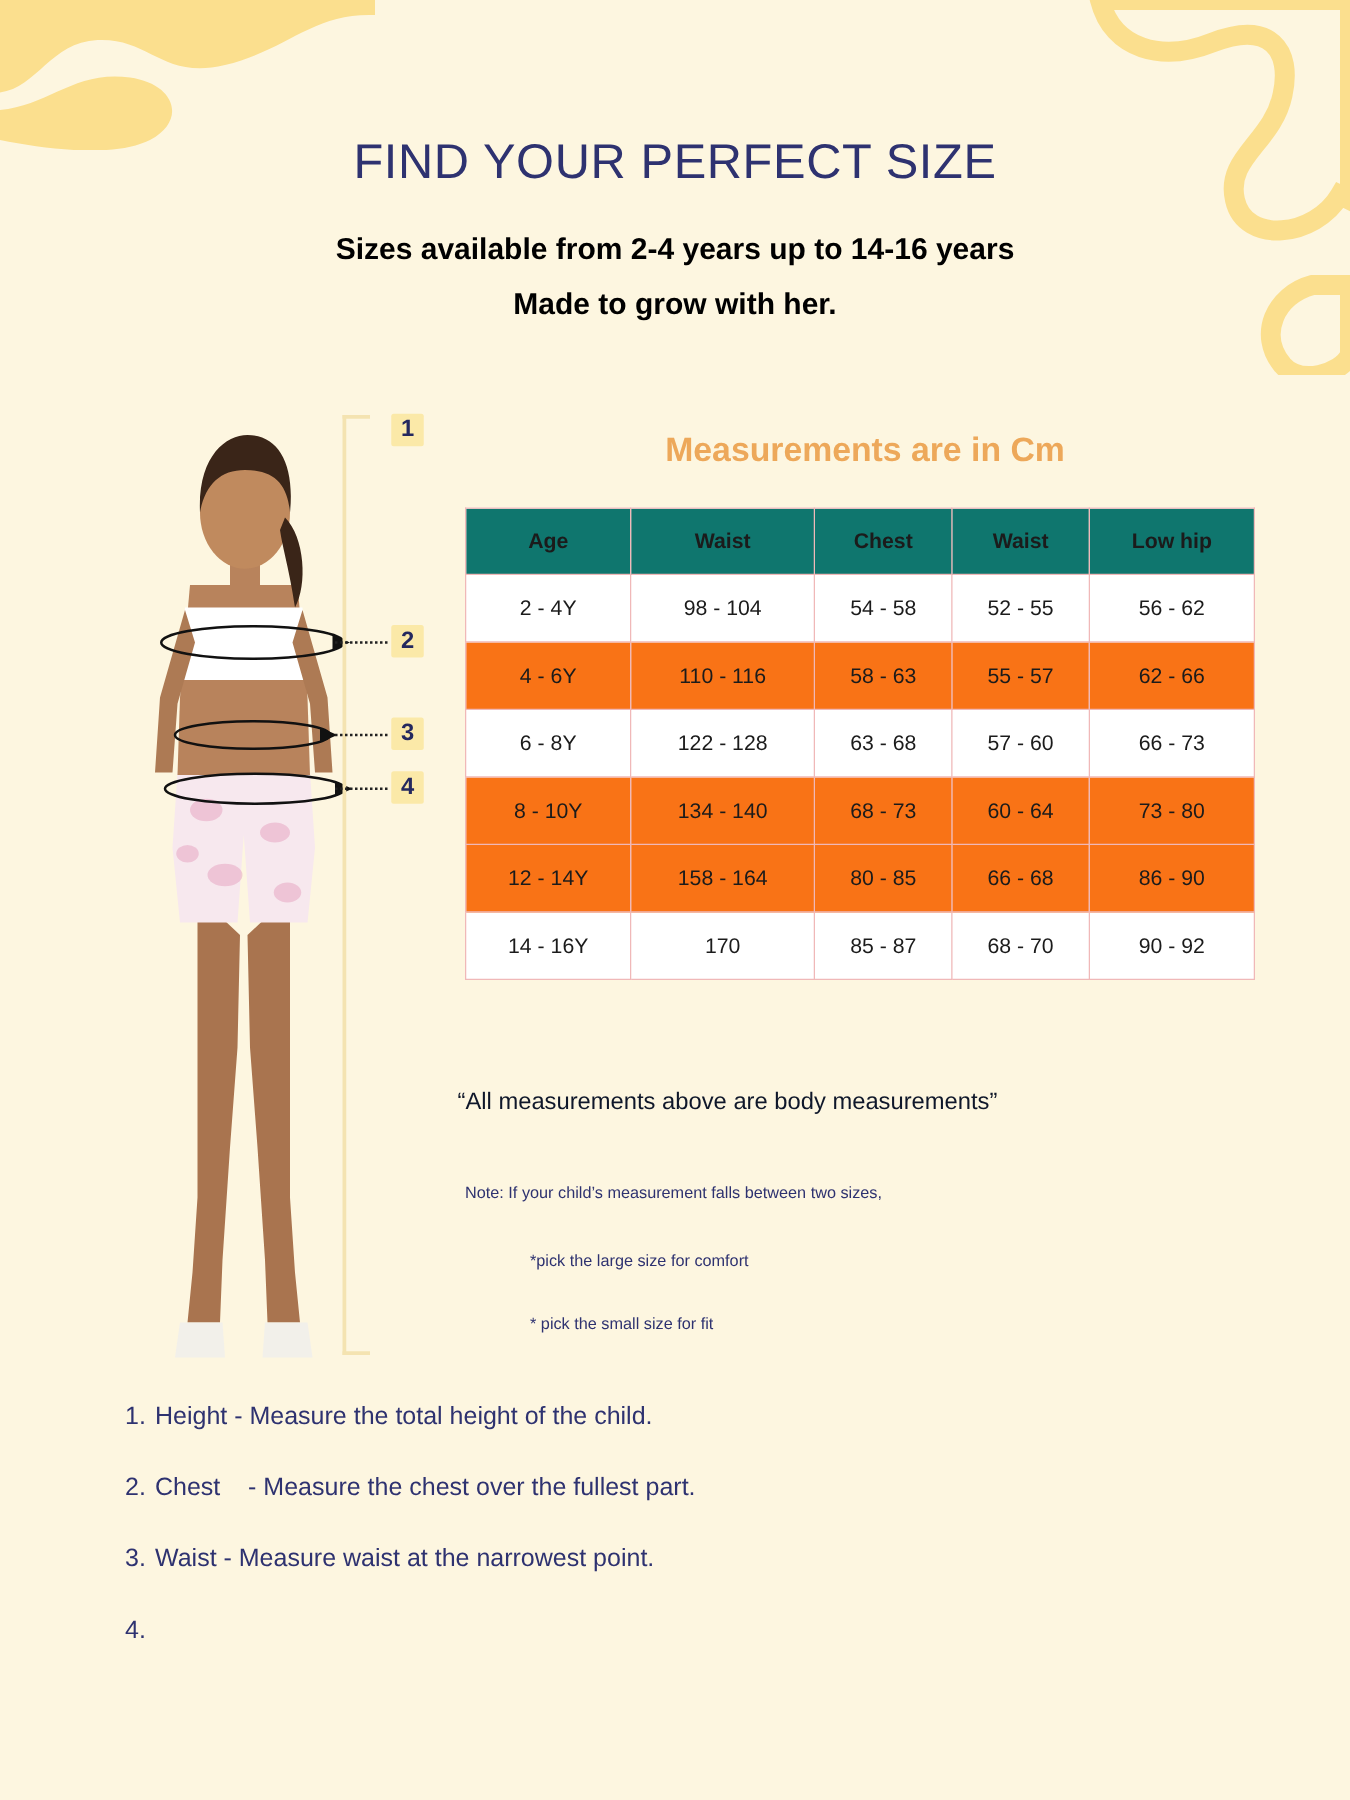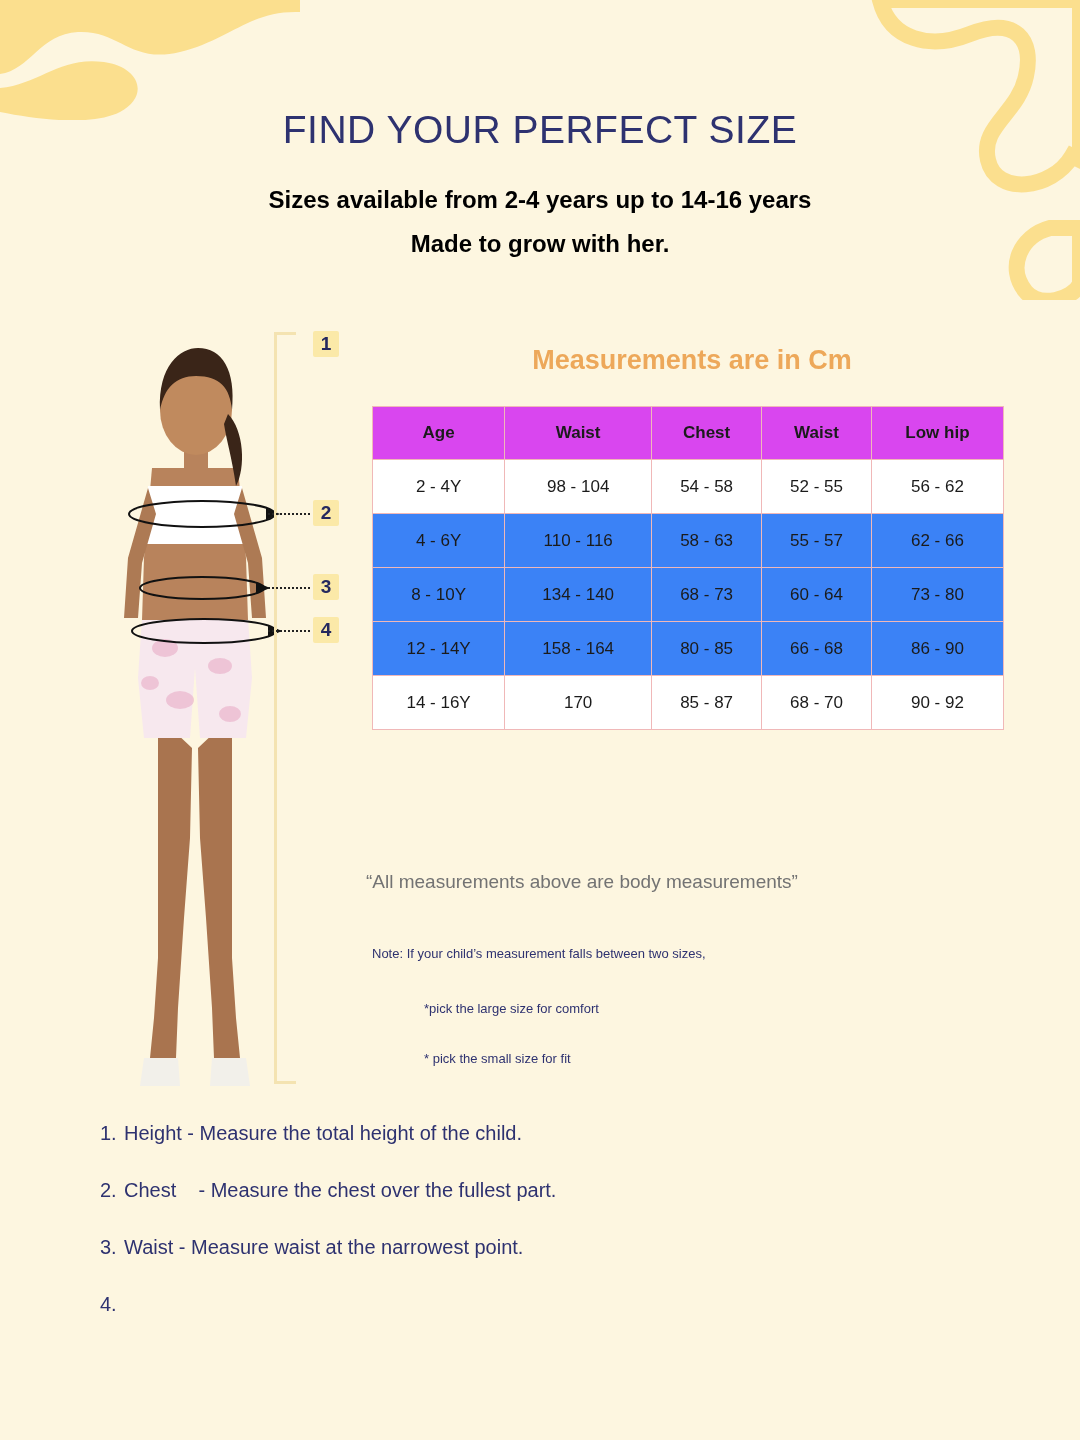--- a/index.html
+++ b/index.html
@@ -139,36 +139,36 @@
     background: #ffffff;
   }
   table.size-table th,
   table.size-table td {
     border: 1px solid #f0b8b8;
     text-align: center;
     height: 51px;
     font-weight: normal;
   }
   table.size-table thead th {
-    background: #d946ef;
+    background: #0f766e;
     font-weight: bold;
     font-size: 17px;
     height: 50px;
   }
   table.size-table tbody tr.alt td {
-    background: #3b82f6;
+    background: #f97316;
   }
 
   .note-quote {
     position: absolute;
     left: 366px;
     top: 871px;
     width: 640px;
     font-size: 19px;
-    color: #737373;
+    color: #0f172a;
   }
   .note-line {
     position: absolute;
     font-size: 13px;
     color: #2e3270;
   }
   .nl1 { left: 372px; top: 946px; width: 640px; }
   .nl2 { left: 424px; top: 1001px; width: 600px; }
   .nl3 { left: 424px; top: 1051px; width: 600px; }
 
@@ -293,20 +293,27 @@
       <td>52 - 55</td>
       <td>56 - 62</td>
     </tr>
     <tr class="alt">
       <td>4 - 6Y</td>
       <td>110 - 116</td>
       <td>58 - 63</td>
       <td>55 - 57</td>
       <td>62 - 66</td>
     </tr>
+    <tr>
+      <td>6 - 8Y</td>
+      <td>122 - 128</td>
+      <td>63 - 68</td>
+      <td>57 - 60</td>
+      <td>66 - 73</td>
+    </tr>
     <tr class="alt">
       <td>8 - 10Y</td>
       <td>134 - 140</td>
       <td>68 - 73</td>
       <td>60 - 64</td>
       <td>73 - 80</td>
     </tr>
     <tr class="alt">
       <td>12 - 14Y</td>
       <td>158 - 164</td>

